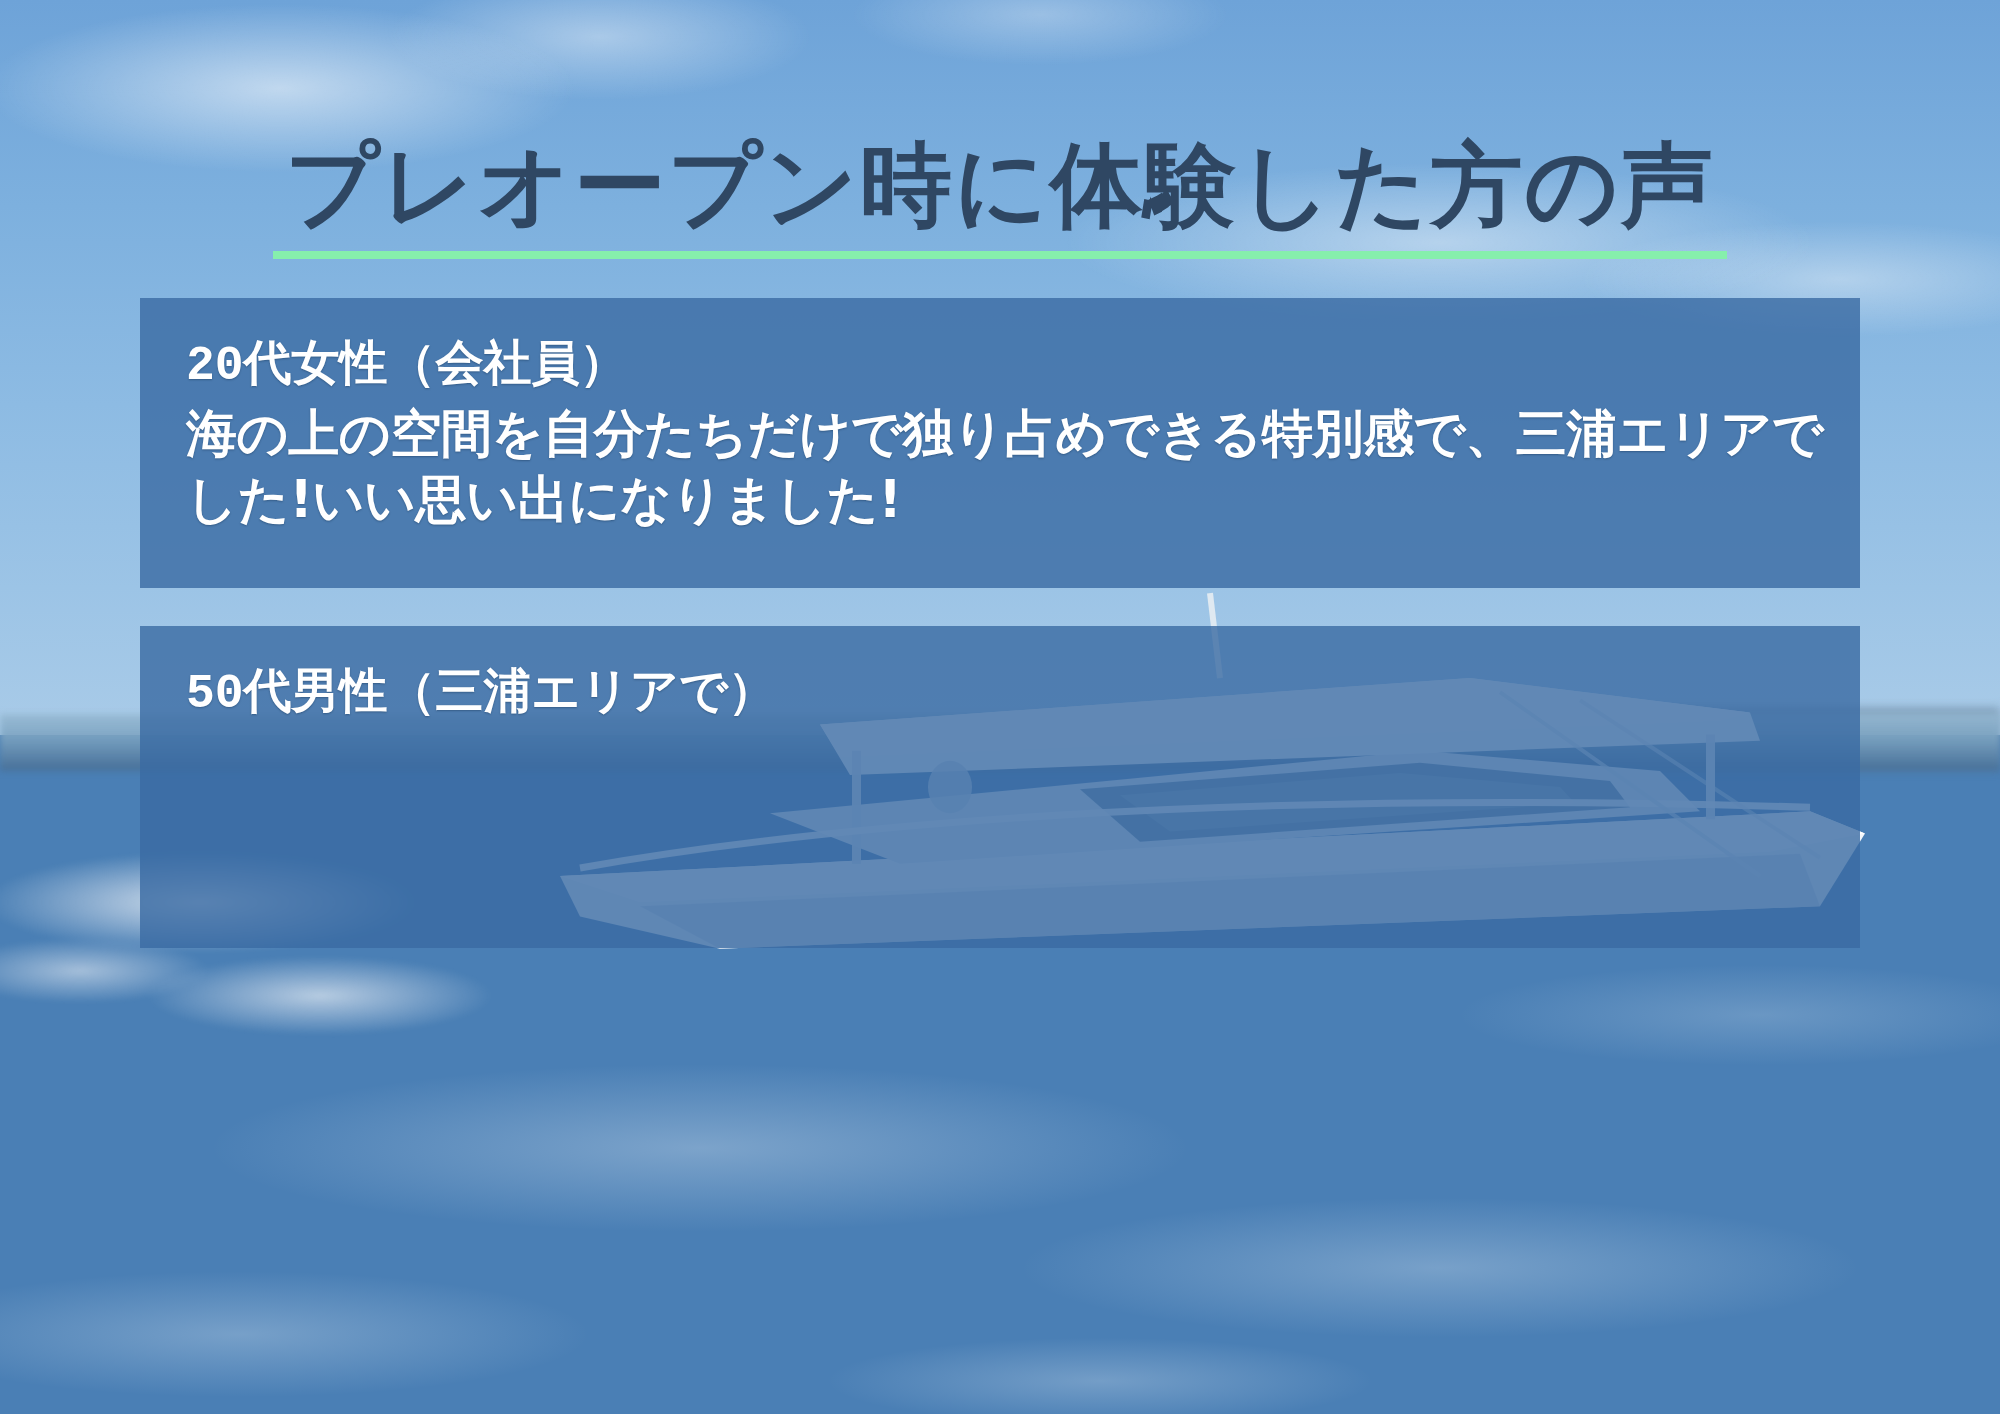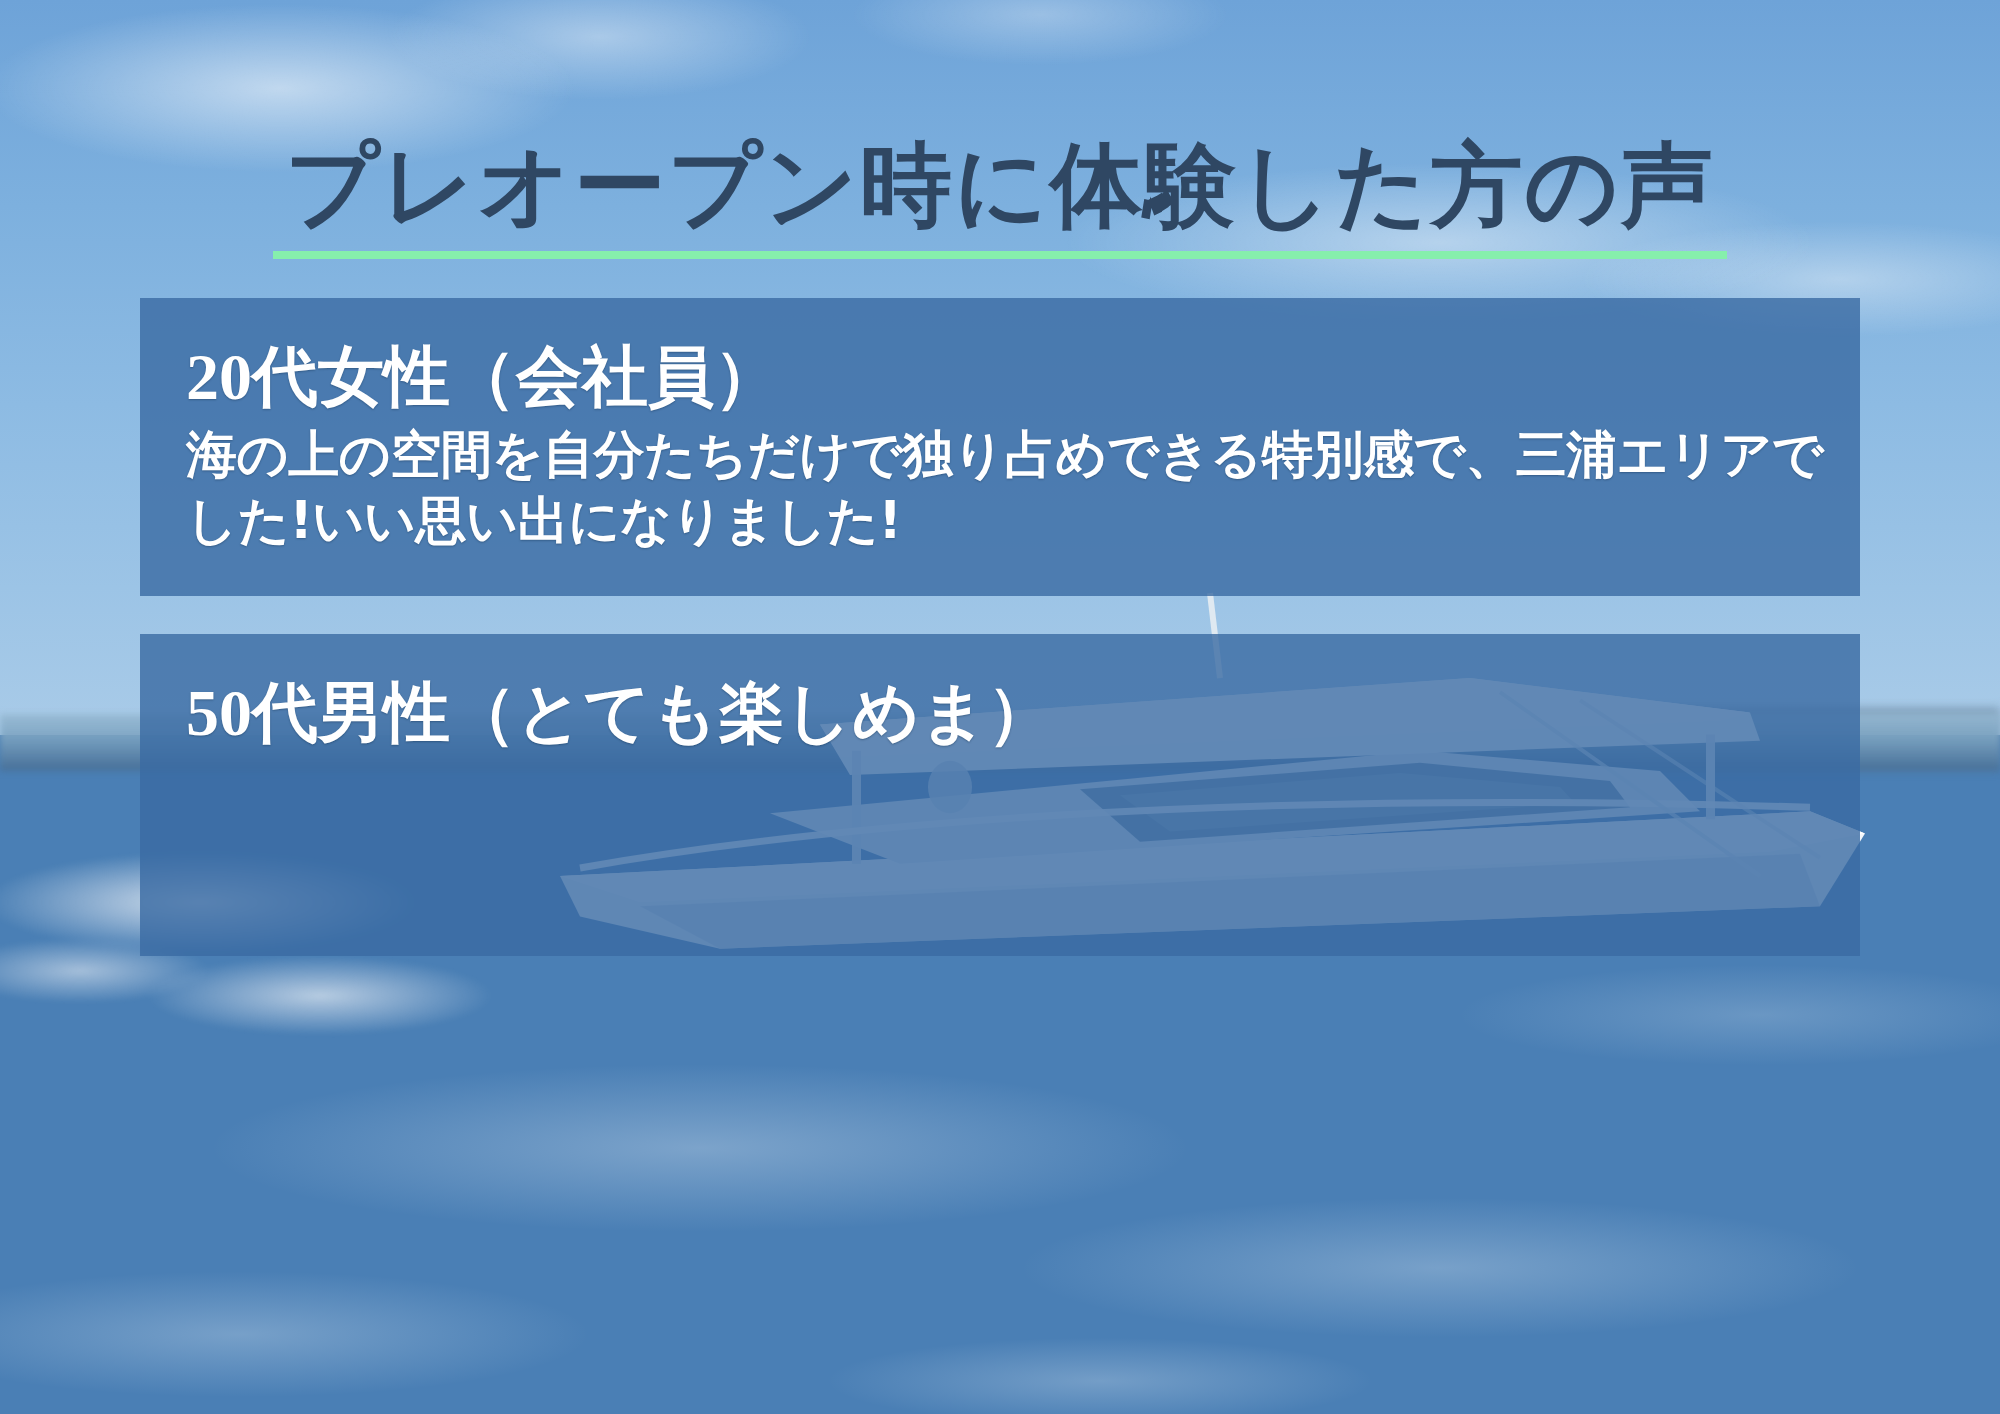--- a/index.html
+++ b/index.html
@@ -130,22 +130,22 @@
     position: relative;
     background: rgba(58, 106, 162, 0.80);
     padding: 40px 46px 42px 46px;
     margin-bottom: 38px;
   }
   .card:nth-child(1) { min-height: 290px; }
   .card:nth-child(2) { min-height: 322px; margin-top: 2px; }
   .card:nth-child(3) { min-height: 300px; margin-bottom: 0; }
 
   .card-heading {
-    font-family: Liberation Serif, serif;
-    font-size: 66px;
+    font-family: Liberation Mono, monospace;
+    font-size: 48px;
     font-weight: 700;
     color: #ffffff;
     line-height: 1.18;
     margin: 0 0 6px 0;
     letter-spacing: 0px;
     text-shadow: 0 1px 2px rgba(10,35,60,.35);
   }
   .card-body {
     font-family: "DejaVu Sans", "Liberation Sans", sans-serif;
     font-size: 51px;
@@ -213,18 +213,18 @@
       <div class="card">
         <div class="card-heading">20代女性（会社員）</div>
         <div class="card-body">
           <span class="ln">海の上の空間を自分たちだけで独り占めできる特別感で、三浦エリアで</span>
           <span class="ln">した!いい思い出になりました!</span>
         </div>
       </div>
 
 
       <div class="card">
-        <div class="card-heading">50代男性（とても楽しめま）</div>
+        <div class="card-heading">50代男性（三浦エリアで）</div>
       </div>
 
     </div>
   </div>
 </div>
 
 </body></html>

